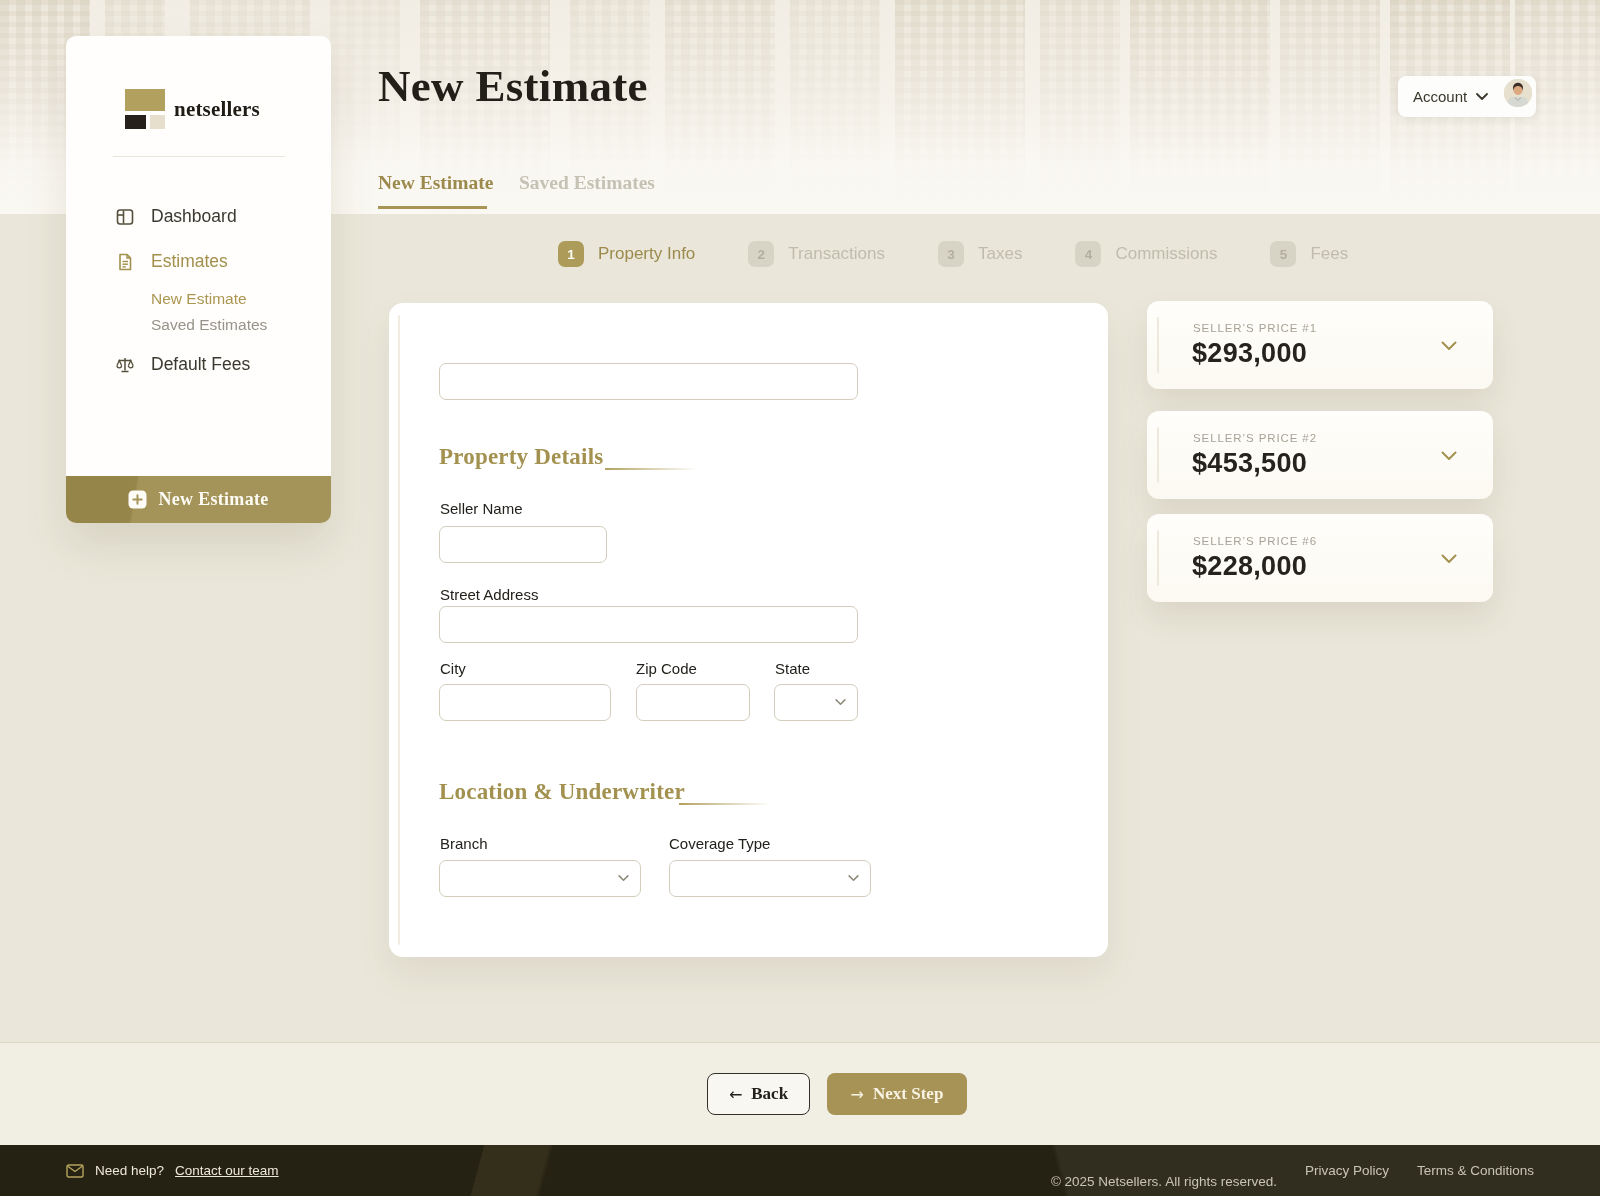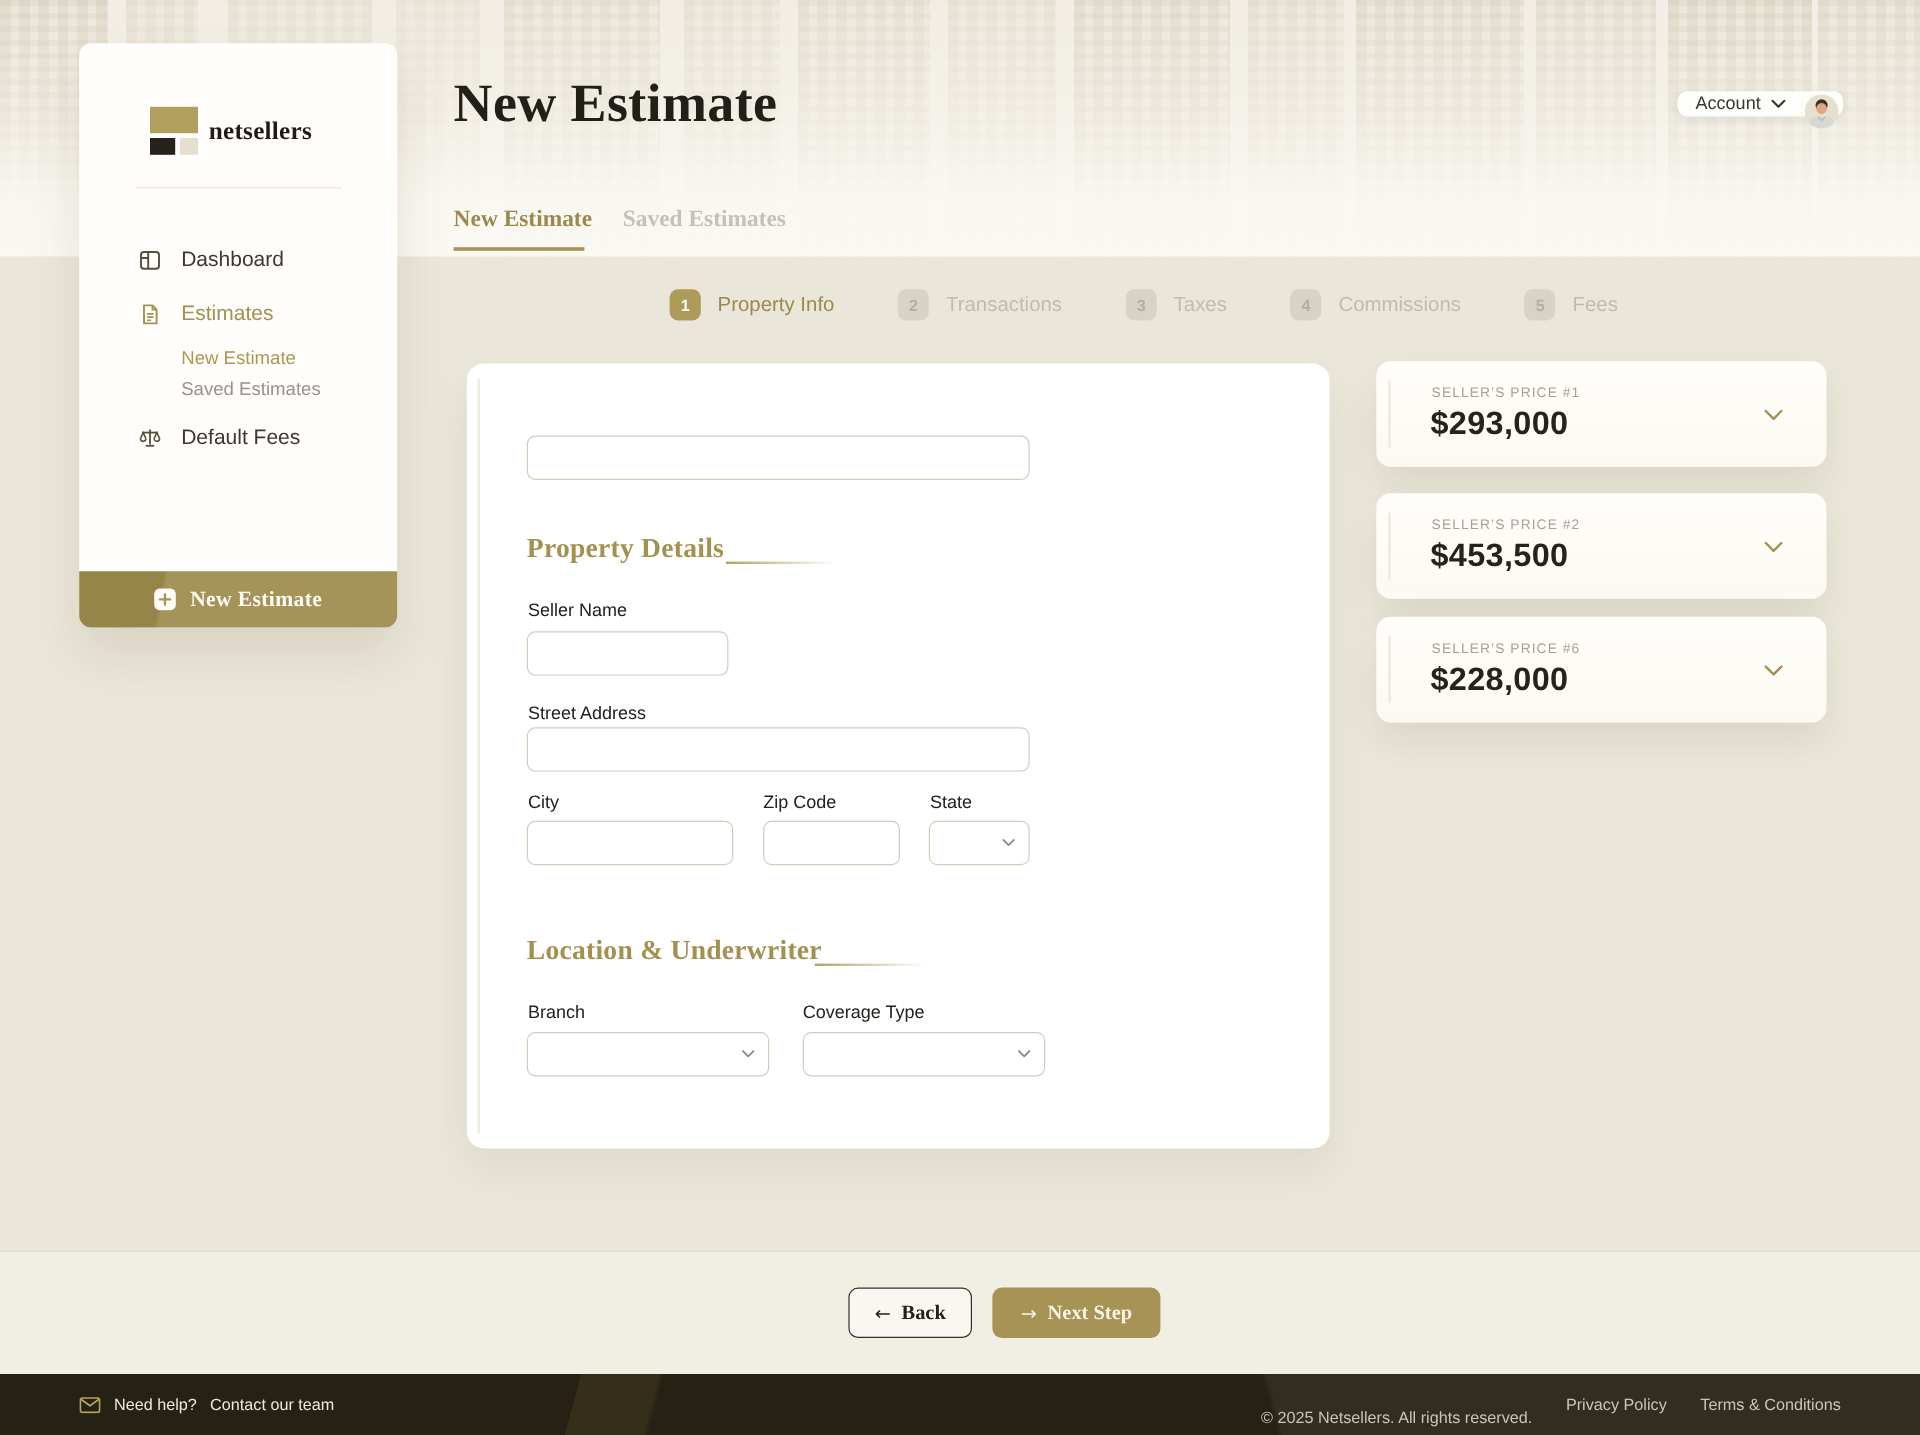--- a/index.html
+++ b/index.html
@@ -34,21 +34,21 @@
   .sub-item { position:absolute; left:85px; font:400 15.5px "Liberation Sans",sans-serif; cursor:pointer; }
   .sub-item.gold { color:#ab9751; }
   .sub-item.muted { color:#97938a; }
   .side-cta { position:absolute; left:0; bottom:0; width:265px; height:47px; border-radius:0 0 10px 10px;
     background:linear-gradient(100deg,#968549 0%, #968549 26%, #a5945a 27%, #a5945a 100%);
     display:flex; align-items:center; justify-content:center; gap:11px; cursor:pointer; }
   .side-cta-label { font:700 18px "Liberation Serif","DejaVu Serif",serif; color:#fcfbf4; letter-spacing:.3px; }
 
   
   .page-title { position:absolute; left:378px; top:60px; font:600 45px "Liberation Serif","DejaVu Serif",serif; color:#221f19; letter-spacing:.3px; }
-  .account-pill { position:absolute; left:1398px; top:76px; width:138px; height:21px; background:#fdfdfb; border-radius:8px;
+  .account-pill { position:absolute; left:1398px; top:76px; width:138px; height:41px; background:#fdfdfb; border-radius:8px;
     box-shadow:0 2px 8px rgba(80,70,40,.10); display:flex; align-items:center; padding-left:15px; gap:9px; cursor:pointer; }
   .account-label { font:500 15px "Liberation Sans",sans-serif; color:#3a362c; }
   .avatar { position:absolute; right:4px; top:2.5px; width:28px; height:28px; border-radius:50%; overflow:hidden; background:#e9e2d2; }
 
   
   .tab { position:absolute; top:172px; font:600 19.5px "Liberation Serif","DejaVu Serif",serif; cursor:pointer; }
   .tab.active { left:378px; color:#9c8a4d; }
   .tab.inactive { left:519px; color:#c5c1b4; }
   .tab-underline { position:absolute; left:378px; top:206px; width:109px; height:3px; background:#a89455; }
 
@@ -69,21 +69,21 @@
   .card-accent { position:absolute; left:9px; top:12px; bottom:12px; width:2px; background:#f0ece1; border-radius:2px; }
   .lbl { position:absolute; font:500 15px "Liberation Sans",sans-serif; color:#23211b; }
   .tinput { position:absolute; height:37px; border:1px solid #d3cdbc; border-radius:7px; background:#fff;
     font:15px "Liberation Sans",sans-serif; color:#23211b; padding:0 10px; outline:none; }
   .select-box { position:absolute; height:37px; border:1px solid #d3cdbc; border-radius:7px; background:#fff; cursor:pointer; }
   .select-box svg { position:absolute; right:11px; top:14px; }
   .section-h { position:absolute; font:600 23px "Liberation Serif","DejaVu Serif",serif; color:#a3914f; letter-spacing:.2px; }
   .h-line { position:absolute; height:2px; width:92px; background:linear-gradient(90deg,#b3a160,rgba(179,161,96,0)); }
 
   
-  .price-card { position:absolute; left:1147px; width:375px; height:88px; border-radius:12px;
+  .price-card { position:absolute; left:1147px; width:346px; height:88px; border-radius:12px;
     background:linear-gradient(180deg,#fffefb,#fbf9f1); box-shadow:0 16px 30px rgba(75,62,30,.10); cursor:pointer; }
   .price-accent { position:absolute; left:10px; top:16px; width:2px; height:56px; background:#eee9dd; border-radius:2px; }
   .price-label { position:absolute; left:46px; top:21px; font:500 11.5px "Liberation Sans",sans-serif; letter-spacing:.9px; color:#a7a295; }
   .price-value { position:absolute; left:45px; top:37px; font:600 27px "Liberation Sans",sans-serif; color:#26231c; letter-spacing:.3px; }
   .price-chev { position:absolute; right:36px; top:40px; }
 
   
   .actions-band { position:absolute; left:0; top:1042px; width:1600px; height:103px; background:#f1eee3; border-top:1px solid #ddd9c9; }
   .btn { position:absolute; top:30px; height:42px; border-radius:8px; display:flex; align-items:center; justify-content:center; gap:9px;
     font:700 17px "Liberation Serif","DejaVu Serif",serif; cursor:pointer; }
@@ -92,21 +92,21 @@
   .btn-next { left:827px; width:140px; background:#a79356; border:none; color:#f8f3e3; }
 
   
   .dark-footer { position:absolute; left:0; top:1145px; width:1600px; height:54px; background-color:#262213;
     background-image:
       linear-gradient(105deg, rgba(0,0,0,0) 0 30%, rgba(193,171,96,.09) 30% 34%, rgba(0,0,0,0) 34.3%),
       linear-gradient(75deg, rgba(255,255,255,0) 0 66%, rgba(255,255,255,.05) 66.3% 100%);
   }
   .help-row { position:absolute; left:66px; top:0; height:51px; display:flex; align-items:center; gap:11px; }
   .help-text { font:400 13.5px "Liberation Sans",sans-serif; color:#ece8da; }
-  .help-link { font:400 13.5px "Liberation Sans",sans-serif; color:#ece8da; cursor:pointer; }
+  .help-link { font:400 13.5px "Liberation Sans",sans-serif; color:#ece8da; text-decoration:underline; cursor:pointer; }
   .legal-row { position:absolute; right:66px; top:0; height:51px; display:flex; align-items:center; gap:28px; }
   .copyright { font:400 13.5px "Liberation Sans",sans-serif; color:#c9c5b6;margin-top:21px; }
   .legal-link { font:400 13.5px "Liberation Sans",sans-serif; color:#c9c5b6; cursor:pointer; }
 </style>
 </head>
 <body>
 
 <div id="app">
 
   <div class="city-band">

